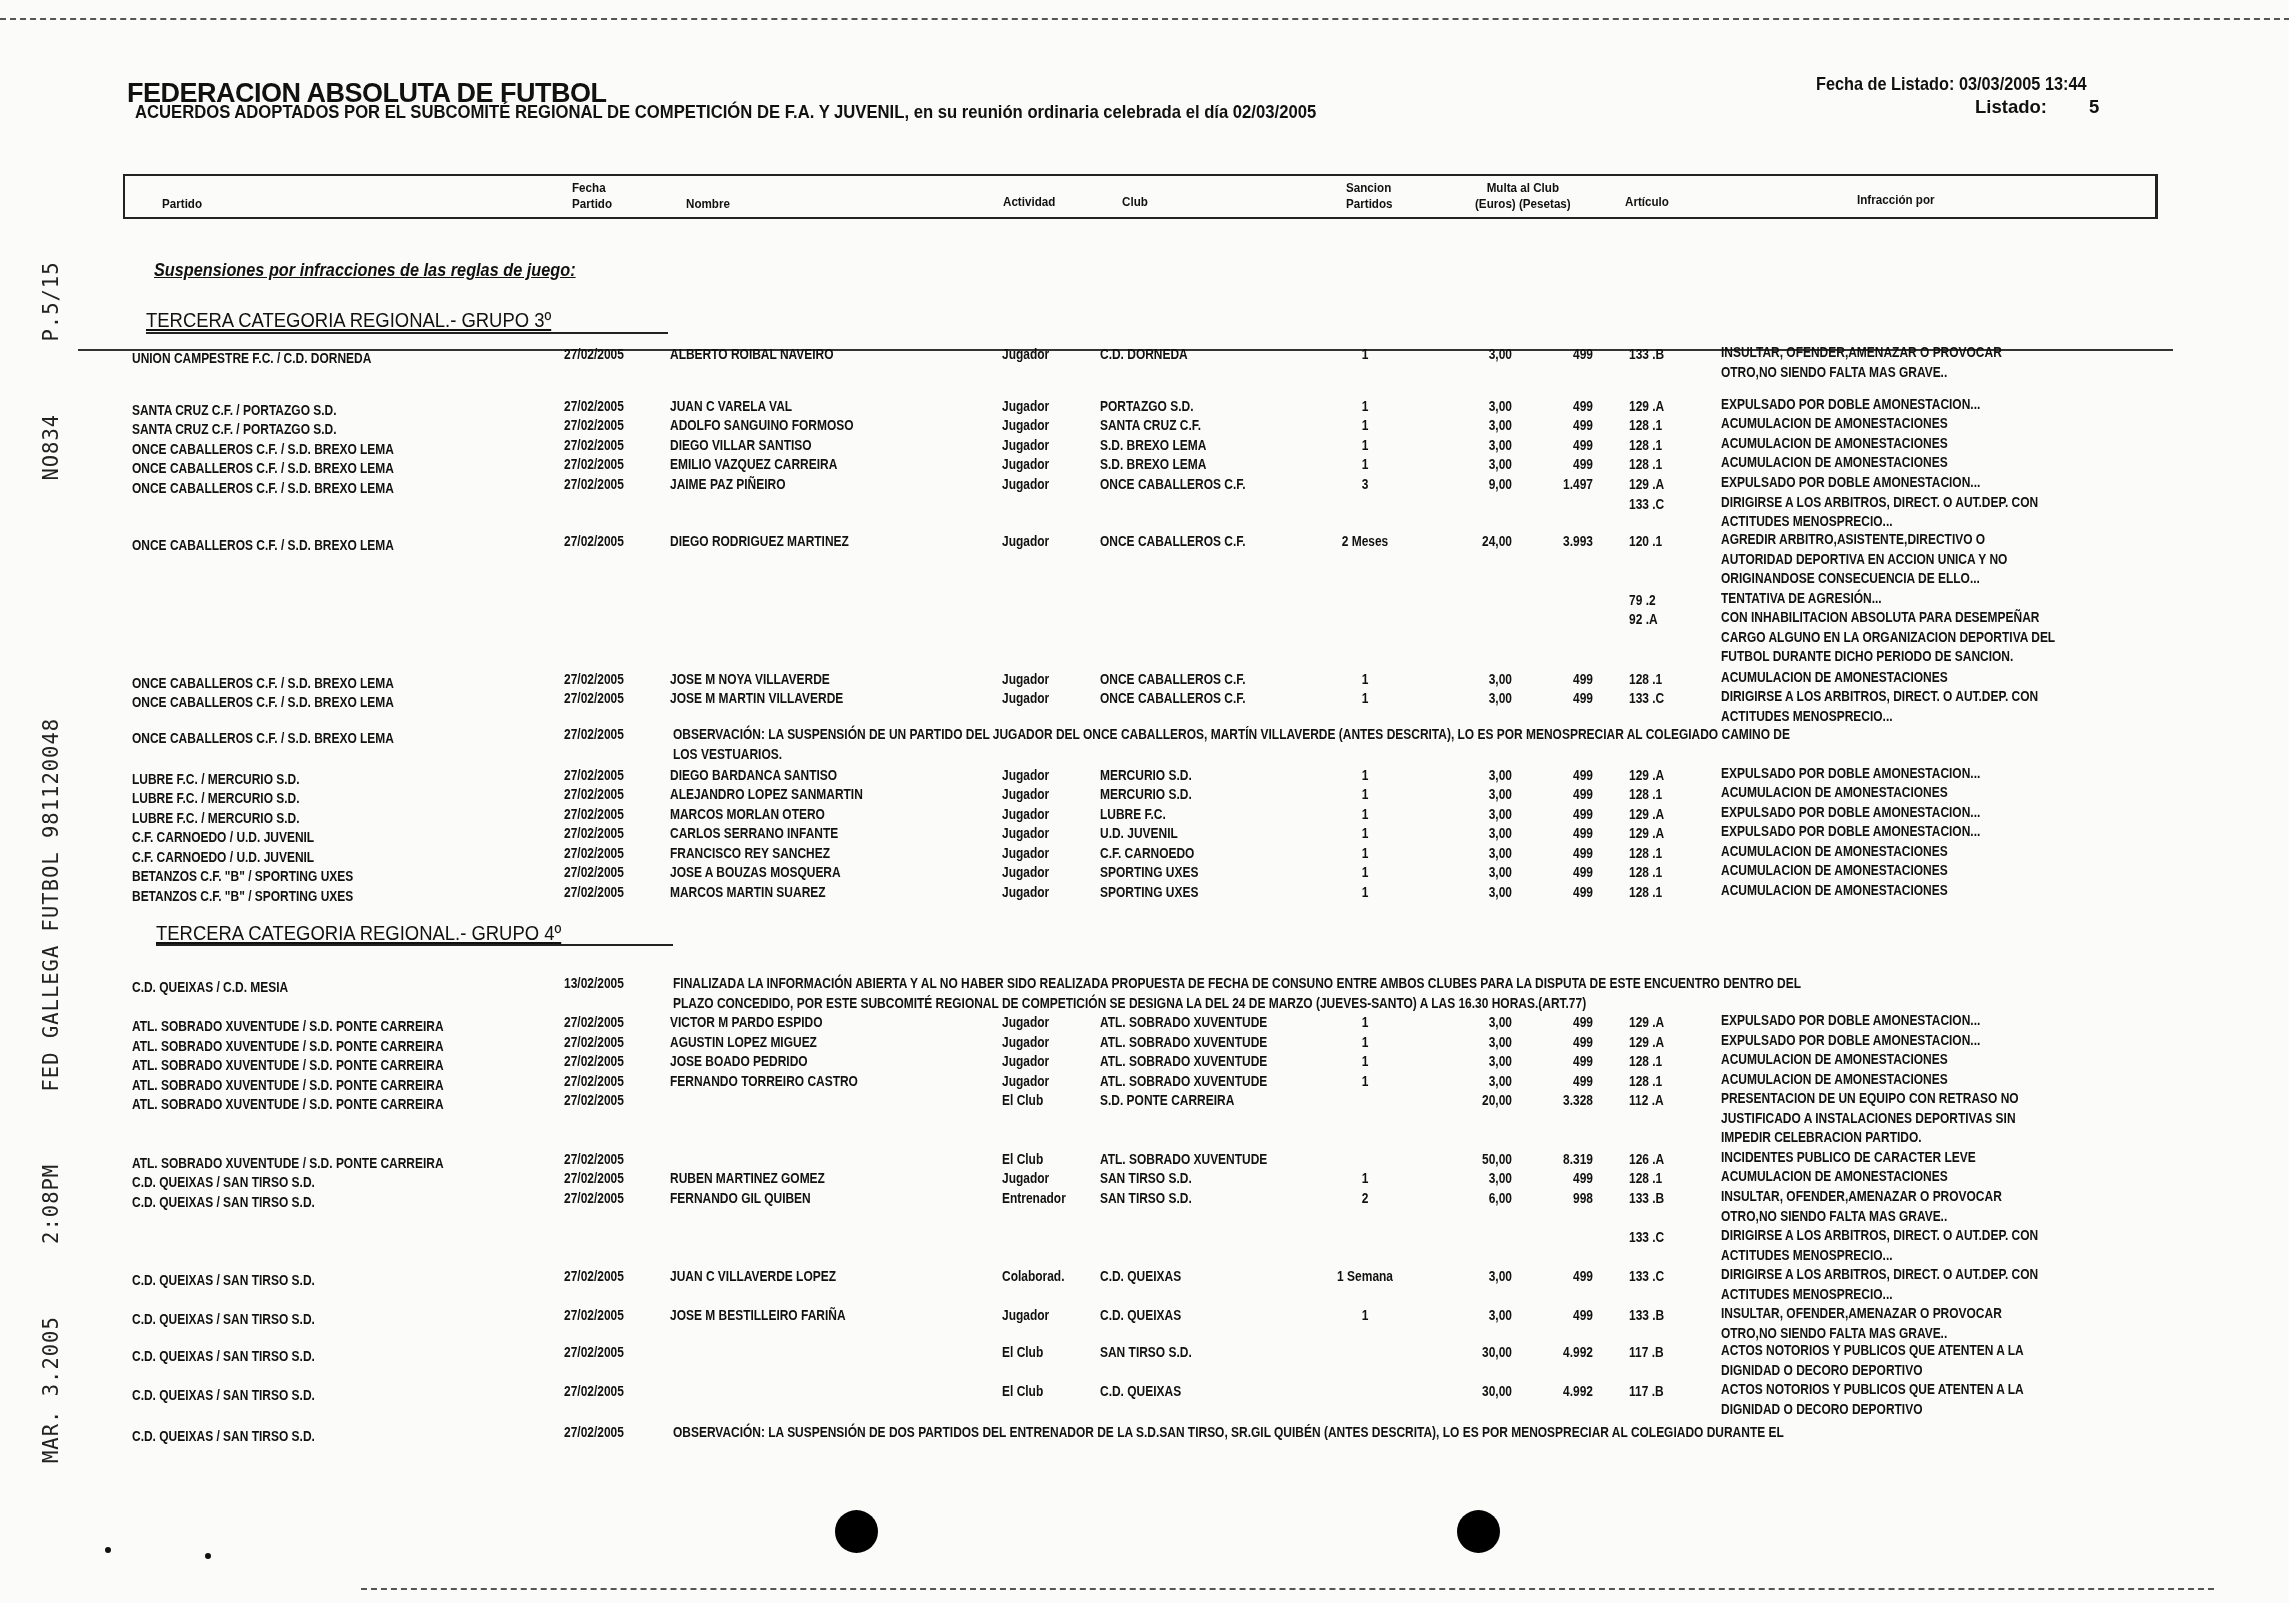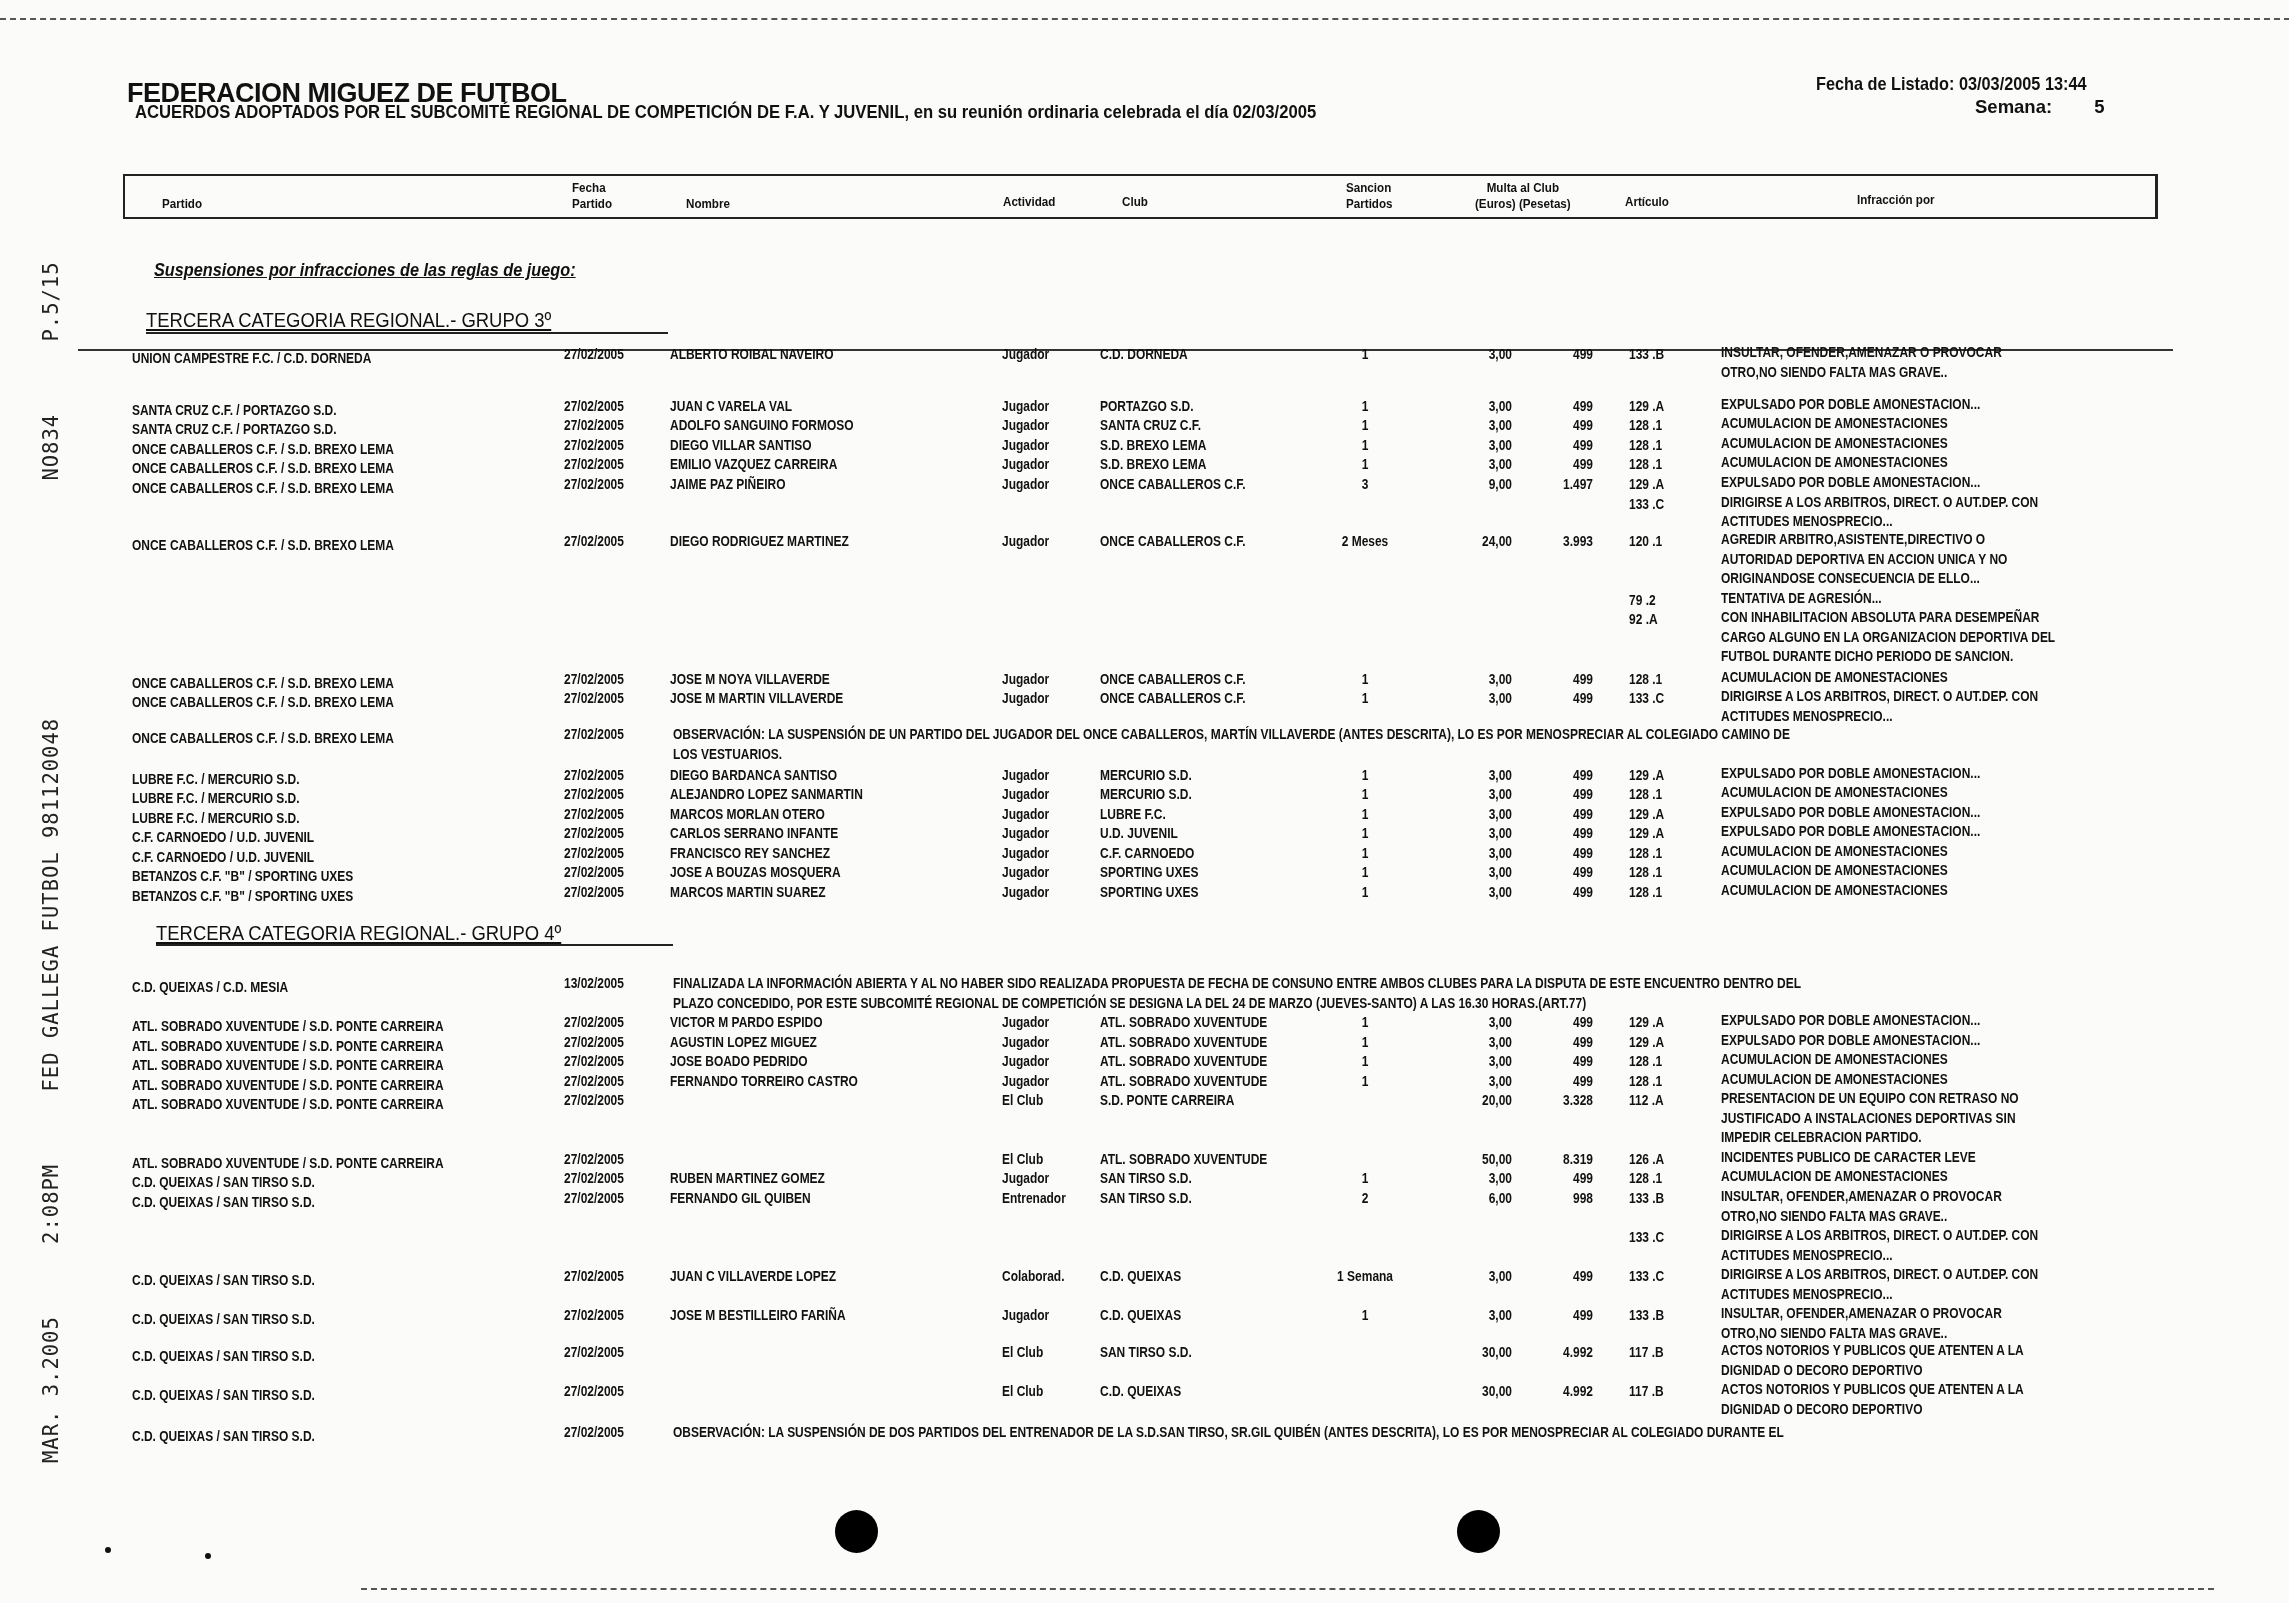--- a/index.html
+++ b/index.html
@@ -64,28 +64,28 @@
     <span>2:08PM</span>
     <span style="margin-right:224px">FED GALLEGA FUTBOL 981120048</span>
     <span>NO834</span>
     <span>P.5/15</span>
   </div>
 </div>
 
 <div class="dash-line" style="top:17.6px;width:2290px;"></div>
 <div class="dash-line" style="top:1588px;left:361px;width:1853px;"></div>
 
-<div class="abs title1">FEDERACION MIGUEZ DE FUTBOL</div>
+<div class="abs title1">FEDERACION ABSOLUTA DE FUTBOL</div>
 <div class="abs title2">ACUERDOS ADOPTADOS POR EL SUBCOMITÉ REGIONAL DE COMPETICIÓN DE F.A. Y JUVENIL, en su reunión ordinaria celebrada el día 02/03/2005</div>
 <div class="abs meta-listado">
   <span>Fecha de Listado:</span>
   <span>03/03/2005 13:44</span>
 </div>
 <div class="abs meta-pagina">
-  <span>Semana:</span>
+  <span>Listado:</span>
   <span class="pn">5</span>
 </div>
 
 <div class="header-box">
   <div class="hdr" style="left:37px;top:19.5px">Partido</div>
   <div class="hdr" style="left:447px;top:3.9px">
     <div>Fecha</div>
     <div>Partido</div>
   </div>
   <div class="hdr" style="left:561px;top:19.5px">Nombre</div>

